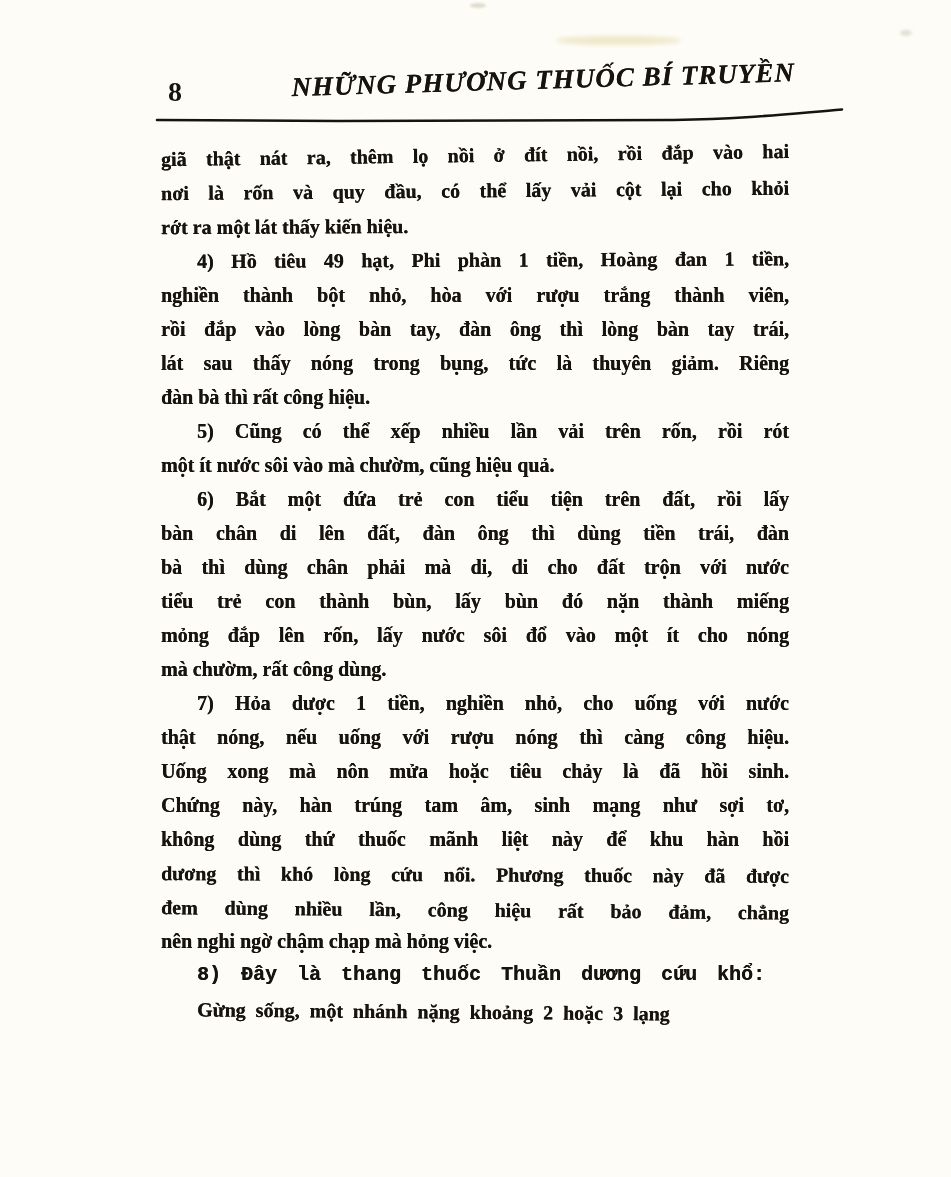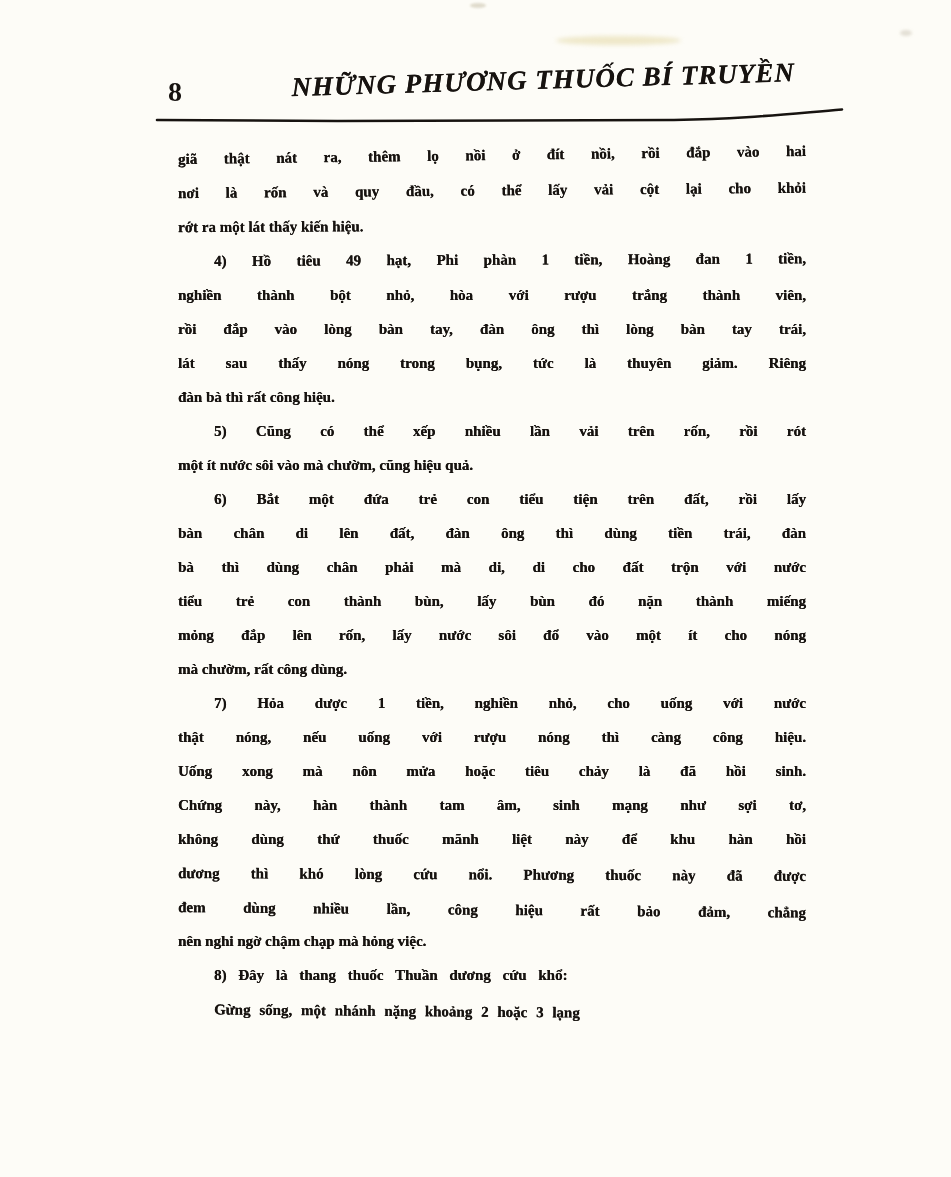--- a/index.html
+++ b/index.html
@@ -57,38 +57,38 @@
     position: absolute;
     left: 154px;
     top: 106px;
     width: 692px;
     height: 22px;
   }
 
   
   .text-block {
     position: absolute;
-    left: 178px;
+    left: 161px;
     top: 142px;
     width: 628px;
-    font-size: 15px;
+    font-size: 20px;
     font-weight: bold;
     line-height: 34px;
     text-shadow: 0.2px 0.2px 0 currentColor;
   }
   .ln {
     height: 34px;
     white-space: nowrap;
     text-align: justify;
     text-align-last: justify;
   }
   .ln.ind  { text-indent: 36px; }
   .ln.end  { text-align-last: left; }
   .ln.wide  { word-spacing: 5px; }
-  .ln.wide2 { word-spacing: 8px; }
+  .ln.wide2 { word-spacing: 8px; font-family: Liberation Mono, monospace; }
 
   
   .t-u3 { transform: rotate(-0.75deg); transform-origin: 0 50%; }
   .t-u2 { transform: rotate(-0.50deg); transform-origin: 0 50%; }
   .t-u1 { transform: rotate(-0.25deg); transform-origin: 0 50%; }
   .t-d1 { transform: rotate( 0.25deg); transform-origin: 0 50%; }
   .t-d2 { transform: rotate( 0.50deg); transform-origin: 0 50%; }
 </style>
 </head>
 <body>
@@ -118,21 +118,21 @@
     <div class="ln end">một ít nước sôi vào mà chườm, cũng hiệu quả.</div>
     <div class="ln ind">6) Bắt một đứa trẻ con tiểu tiện trên đất, rồi lấy</div>
     <div class="ln">bàn chân di lên đất, đàn ông thì dùng tiền trái, đàn</div>
     <div class="ln">bà thì dùng chân phải mà di, di cho đất trộn với nước</div>
     <div class="ln">tiểu trẻ con thành bùn, lấy bùn đó nặn thành miếng</div>
     <div class="ln">mỏng đắp lên rốn, lấy nước sôi đổ vào một ít cho nóng</div>
     <div class="ln end">mà chườm, rất công dùng.</div>
     <div class="ln ind">7) Hỏa dược 1 tiền, nghiền nhỏ, cho uống với nước</div>
     <div class="ln">thật nóng, nếu uống với rượu nóng thì càng công hiệu.</div>
     <div class="ln">Uống xong mà nôn mửa hoặc tiêu chảy là đã hồi sinh.</div>
-    <div class="ln">Chứng này, hàn thành tam âm, sinh mạng như sợi tơ,</div>
+    <div class="ln">Chứng này, hàn trúng tam âm, sinh mạng như sợi tơ,</div>
     <div class="ln">không dùng thứ thuốc mãnh liệt này để khu hàn hồi</div>
     <div class="ln t-d1">dương thì khó lòng cứu nổi. Phương thuốc này đã được</div>
     <div class="ln t-d2">đem dùng nhiều lần, công hiệu rất bảo đảm, chẳng</div>
     <div class="ln end">nên nghi ngờ chậm chạp mà hỏng việc.</div>
     <div class="ln ind end wide2">8) Đây là thang thuốc Thuần dương cứu khổ:</div>
     <div class="ln ind end wide t-d2">Gừng sống, một nhánh nặng khoảng 2 hoặc 3 lạng</div>
   </div>
 
 </div>
 

